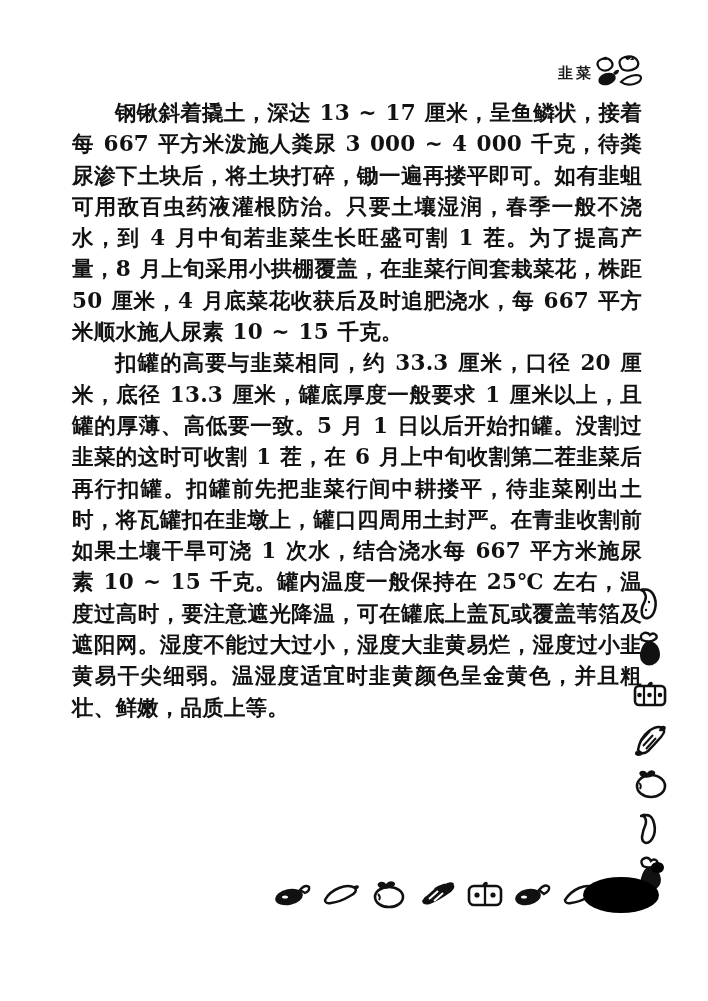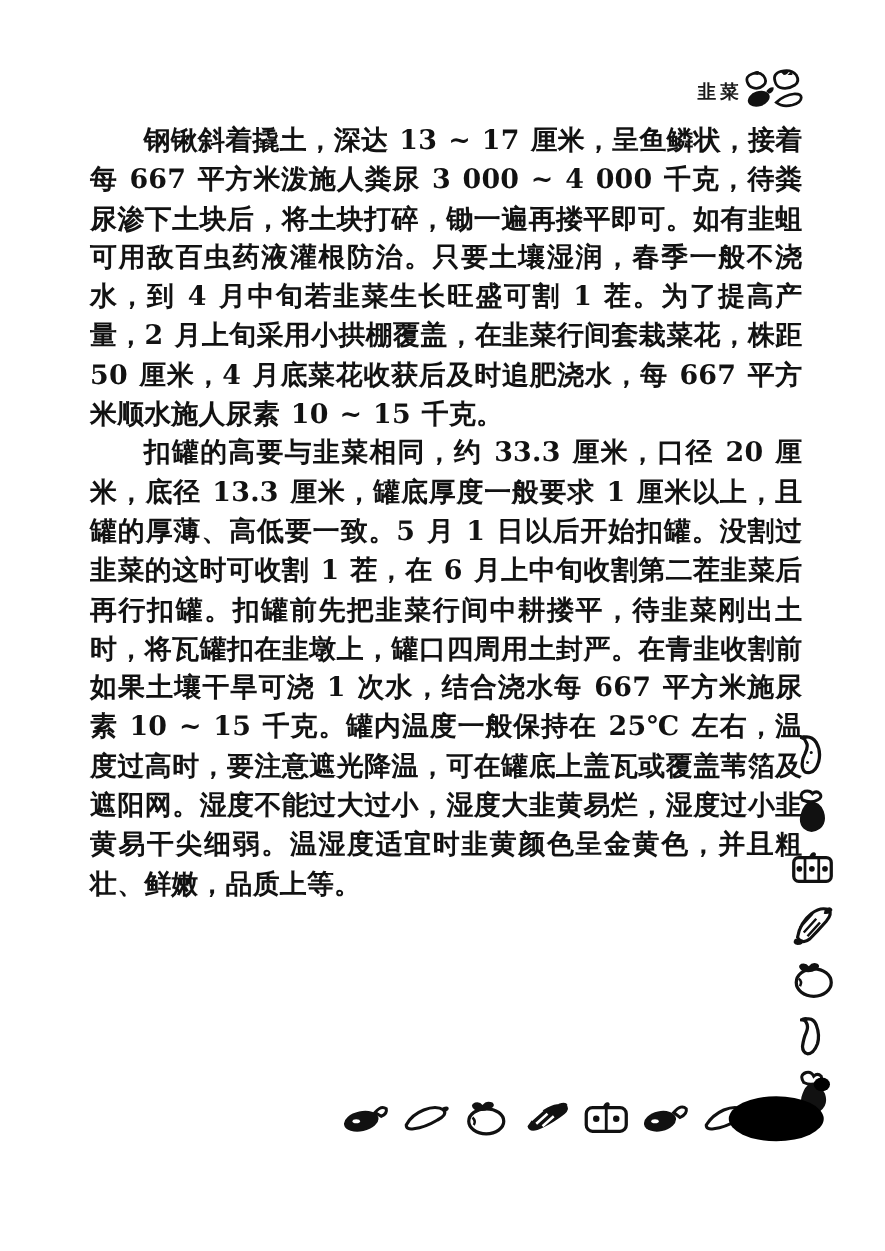--- a/index.html
+++ b/index.html
@@ -131,21 +131,21 @@
           <ellipse cx="13" cy="25" rx="9" ry="6" transform="rotate(-18 13 25)"></ellipse>
           <path d="M19 19 q3-4 6-3 q0 4-4 5z"></path>
 
           <path d="M27 28 q6-6 15-7 q5 0 5 3 q0 4-7 6 q-8 2-13-2z" fill="none" stroke="#111" stroke-width="2.2"></path>
         </g>
       </svg>
     </span>
   </div>
 
   <div id="body-text">
-    <p class="para">钢锹斜着撬土，深达 13 ~ 17 厘米，呈鱼鳞状，接着每 667 平方米泼施人粪尿 3 000 ~ 4 000 千克，待粪尿渗下土块后，将土块打碎，锄一遍再搂平即可。如有韭蛆可用敌百虫药液灌根防治。只要土壤湿润，春季一般不浇水，到 4 月中旬若韭菜生长旺盛可割 1 茬。为了提高产量，2 月上旬采用小拱棚覆盖，在韭菜行间套栽菜花，株距 50 厘米，4 月底菜花收获后及时追肥浇水，每 667 平方米顺水施人尿素 10 ~ 15 千克。</p>
+    <p class="para">钢锹斜着撬土，深达 13 ~ 17 厘米，呈鱼鳞状，接着每 667 平方米泼施人粪尿 3 000 ~ 4 000 千克，待粪尿渗下土块后，将土块打碎，锄一遍再搂平即可。如有韭蛆可用敌百虫药液灌根防治。只要土壤湿润，春季一般不浇水，到 4 月中旬若韭菜生长旺盛可割 1 茬。为了提高产量，8 月上旬采用小拱棚覆盖，在韭菜行间套栽菜花，株距 50 厘米，4 月底菜花收获后及时追肥浇水，每 667 平方米顺水施人尿素 10 ~ 15 千克。</p>
     <p class="para">扣罐的高要与韭菜相同，约 33.3 厘米，口径 20 厘米，底径 13.3 厘米，罐底厚度一般要求 1 厘米以上，且罐的厚薄、高低要一致。5 月 1 日以后开始扣罐。没割过韭菜的这时可收割 1 茬，在 6 月上中旬收割第二茬韭菜后再行扣罐。扣罐前先把韭菜行间中耕搂平，待韭菜刚出土时，将瓦罐扣在韭墩上，罐口四周用土封严。在青韭收割前如果土壤干旱可浇 1 次水，结合浇水每 667 平方米施尿素 10 ~ 15 千克。罐内温度一般保持在 25℃ 左右，温度过高时，要注意遮光降温，可在罐底上盖瓦或覆盖苇箔及遮阳网。湿度不能过大过小，湿度大韭黄易烂，湿度过小韭黄易干尖细弱。温湿度适宜时韭黄颜色呈金黄色，并且粗壮、鲜嫩，品质上等。</p>
   </div>
 
   <div id="veg-column">
 
     <div class="veg-slot">
       <span class="veg">
         <svg width="34" height="36" viewBox="0 0 34 36">
           <path d="M9 4 q7-2 11 4 q4 7 2 15 q-2 8-7 9 q-5 1-6-4 q-1-6 2-11 q3-6 1-9 q-1-3-3-4z" fill="none" stroke="#111" stroke-width="2.6" stroke-linejoin="round"></path>
           <path d="M7 3 q4-2 6 1 q-2 3-6 1z" fill="#111"></path>

